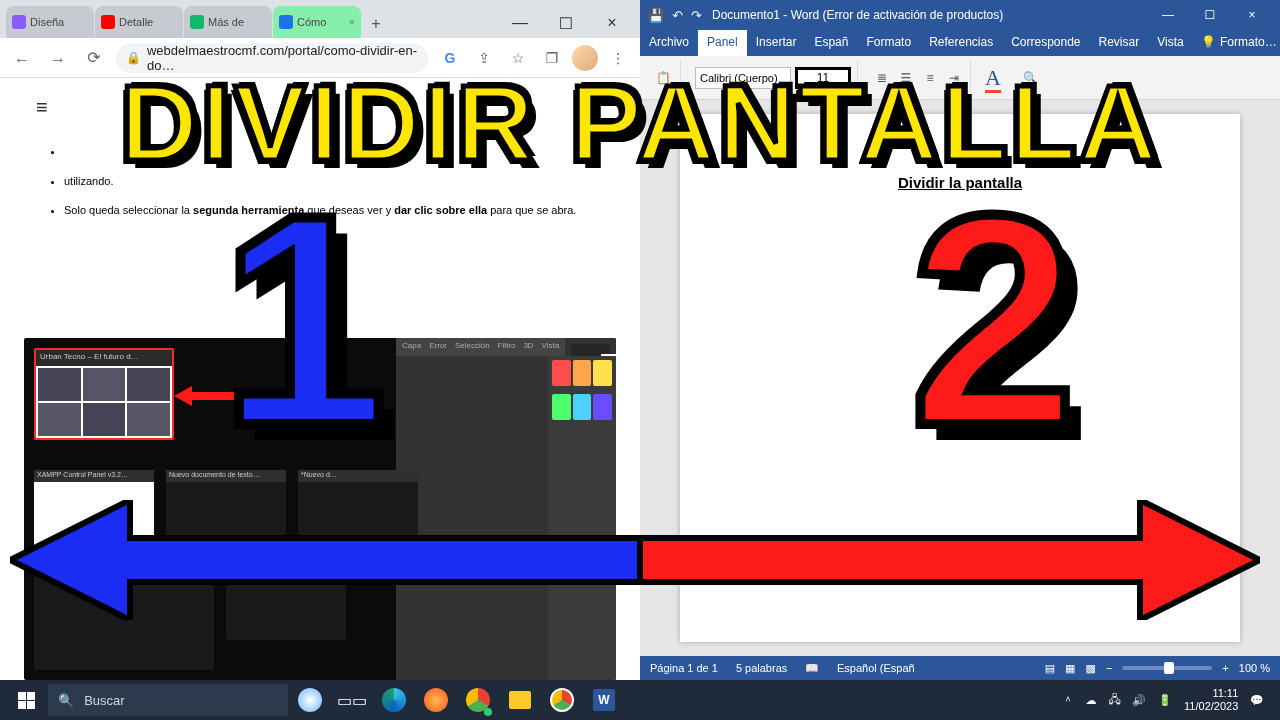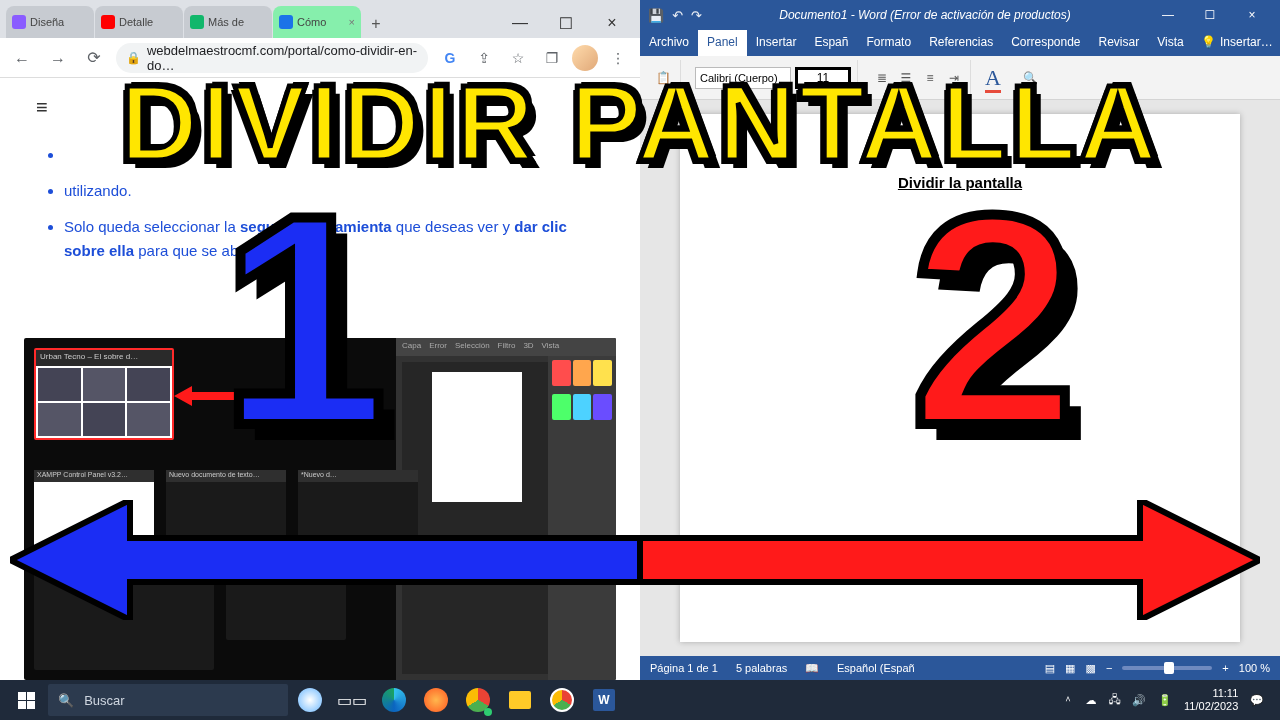--- a/index.html
+++ b/index.html
@@ -34,34 +34,34 @@
   flex:1; height:30px; background:#f1f3f4; border-radius:15px;
   display:flex; align-items:center; padding:0 10px; font-size:13px; color:#202124; gap:6px;
 }
 .url-lock{color:#5f6368;font-size:12px;}
 .chrome-actions{display:flex;gap:6px;align-items:center;}
 .chrome-actions .act{width:28px;height:28px;display:flex;align-items:center;justify-content:center;color:#5f6368;font-size:14px;}
 .avatar{width:26px;height:26px;border-radius:50%;background:linear-gradient(135deg,#ffdbac,#e0a878);}
 
 .chrome-content { flex:1; background:#fff; padding:18px 36px; overflow:hidden; position:relative;}
 .hamb{font-size:20px;color:#333;margin-bottom:24px;}
-.bullet-list{list-style:disc;padding-left:28px;color:#1d4ed8;font-size:15px;line-height:1.6;}
+.bullet-list{list-style:disc;padding-left:28px;color:#000000;font-size:11px;line-height:1.6;}
 .bullet-list li{margin-bottom:12px;}
 .bullet-list b{font-weight:700;}
 
 .screenshot-img{
   position:absolute; left:24px; right:24px; top:260px; bottom:0;
   background:#0b0b0b; border-radius:2px; overflow:hidden; padding:10px;
 }
 .thumb-row{display:flex;gap:18px;flex-wrap:wrap;}
 .win-thumb{background:#1c1c1c;border:2px solid transparent; width:140px;height:92px;border-radius:2px;position:relative;overflow:hidden;}
 .win-thumb.sel{border-color:#ff2a2a;}
 .win-thumb .tbar{height:16px;background:#2a2a2a;font-size:8px;color:#ccc;padding:2px 4px;white-space:nowrap;overflow:hidden;}
 .win-thumb .tcontent{position:absolute;top:16px;left:0;right:0;bottom:0;}
-.ps-panel{position:absolute;right:0;top:0;bottom:0;width:220px;background:#323232;display:flex;flex-direction:column;}
+.ps-panel{position:absolute;right:0;top:0;bottom:0;width:220px;background:#323232;display:flex;flex-direction:row;}
 .ps-panel .ps-top{height:18px;background:#444;font-size:8px;color:#aaa;display:flex;gap:8px;padding:3px 6px;}
 .ps-panel .ps-doc{flex:1;background:#262626;margin:6px;position:relative;}
 .ps-panel .ps-doc .canvas{position:absolute;left:30px;top:10px;width:90px;height:130px;background:#fff;}
 .ps-right{position:absolute;right:0;top:18px;bottom:0;width:68px;background:#3b3b3b;}
 .ps-right .sw{width:100%;height:34px;display:flex;gap:2px;padding:4px;}
 .ps-right .sw div{flex:1;border-radius:2px;}
 .red-arrow-small{position:absolute;left:150px;top:48px;width:60px;height:20px;}
 
 .lower-thumbs{position:absolute;left:10px;bottom:10px;display:flex;gap:12px;flex-wrap:wrap;width:420px;}
 .lower-thumbs .mini{width:120px;height:78px;background:#1a1a1a;border-radius:2px;}
@@ -72,21 +72,21 @@
 .word {
   position: absolute; right: 0; top: 0; width: 640px; height: 680px;
   background:#fff; display:flex; flex-direction:column;
 }
 .word-title{
   height:30px; background:#2b579a; color:#fff; display:flex; align-items:center;
   font-size:12px; padding:0 8px; gap:10px;
 }
 .word-title .qat{display:flex;gap:8px;align-items:center;}
 .word-title .qat span{opacity:.9;font-size:13px;}
-.word-title .ttl{flex:1;text-align:center;white-space:nowrap;overflow:hidden;font-style:italic;}
+.word-title .ttl{flex:1;text-align:left;white-space:nowrap;overflow:hidden;}
 .word-title .wc{display:flex;gap:2px;}
 .word-title .wc div{width:40px;text-align:center;}
 
 .word-menus{
   height:26px;background:#2b579a;display:flex;font-size:12px;color:#fff;
 }
 .word-menus .m{padding:5px 9px;white-space:nowrap;}
 .word-menus .m.active{background:#fff;color:#2b579a;}
 .word-menus .share{margin-left:auto;padding:5px 10px;display:flex;gap:5px;align-items:center;}
 
@@ -208,21 +208,21 @@
       <li><span style="visibility:hidden">placeholder placeholder placeholder placeholder</span></li>
       <li><span>utilizando.</span></li>
       <li>
         <span>Solo queda seleccionar la </span><b>segunda herramienta</b><span> que deseas ver y </span><b>dar clic sobre ella</b><span> para que se abra.</span>
       </li>
     </ul>
 
     <div class="screenshot-img">
       <div class="thumb-row">
         <div class="win-thumb sel">
-          <div class="tbar">Urban Tecno – El sobre d…</div>
+          <div class="tbar">Urban Tecno – El futuro d…</div>
           <div class="tcontent" style="background:#fff;display:grid;grid-template-columns:1fr 1fr 1fr;gap:2px;padding:2px;">
             <div style="background:#445"></div>
               <div style="background:#556"></div>
               <div style="background:#445"></div>
             <div style="background:#556"></div>
               <div style="background:#445"></div>
               <div style="background:#556"></div>
           </div>
         </div>
       </div>
@@ -292,21 +292,21 @@
   <div class="word-menus">
     <div class="m">Archivo</div>
     <div class="m active">Panel</div>
     <div class="m">Insertar</div>
     <div class="m">Españ</div>
     <div class="m">Formato</div>
     <div class="m">Referencias</div>
     <div class="m">Corresponde</div>
     <div class="m">Revisar</div>
     <div class="m">Vista</div>
-    <div class="m">💡 <span>Insertar…</span></div>
+    <div class="m">💡 <span>Formato…</span></div>
     <div class="share">👤 </div>
   </div>
 
   <div class="word-ribbon">
     <div class="rb-group">
       <div class="rb-btn">📋</div>
     </div>
     <div class="rb-group">
       <input class="font-name" value="Calibri (Cuerpo)" style="">
       <input class="font-size" value="11" style="">

